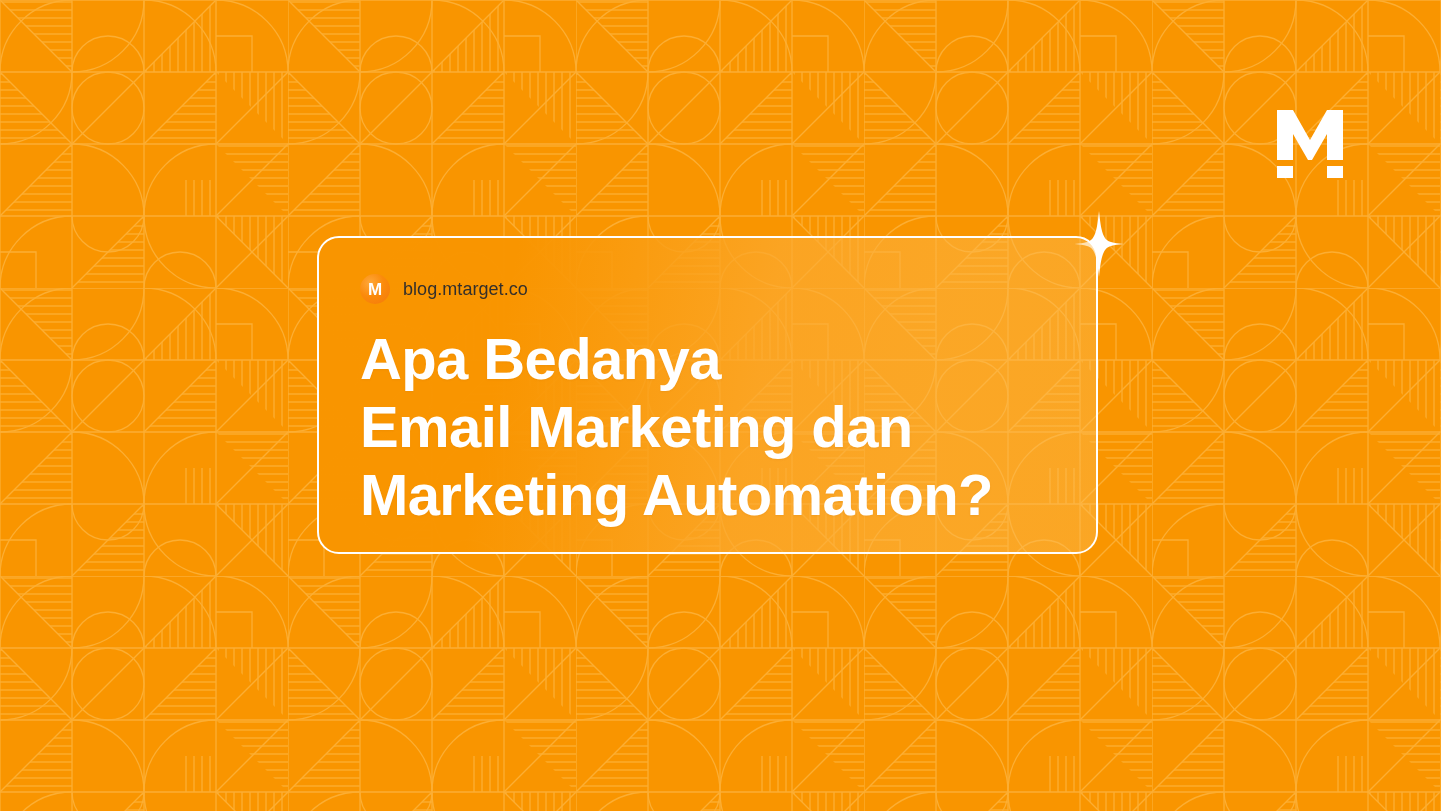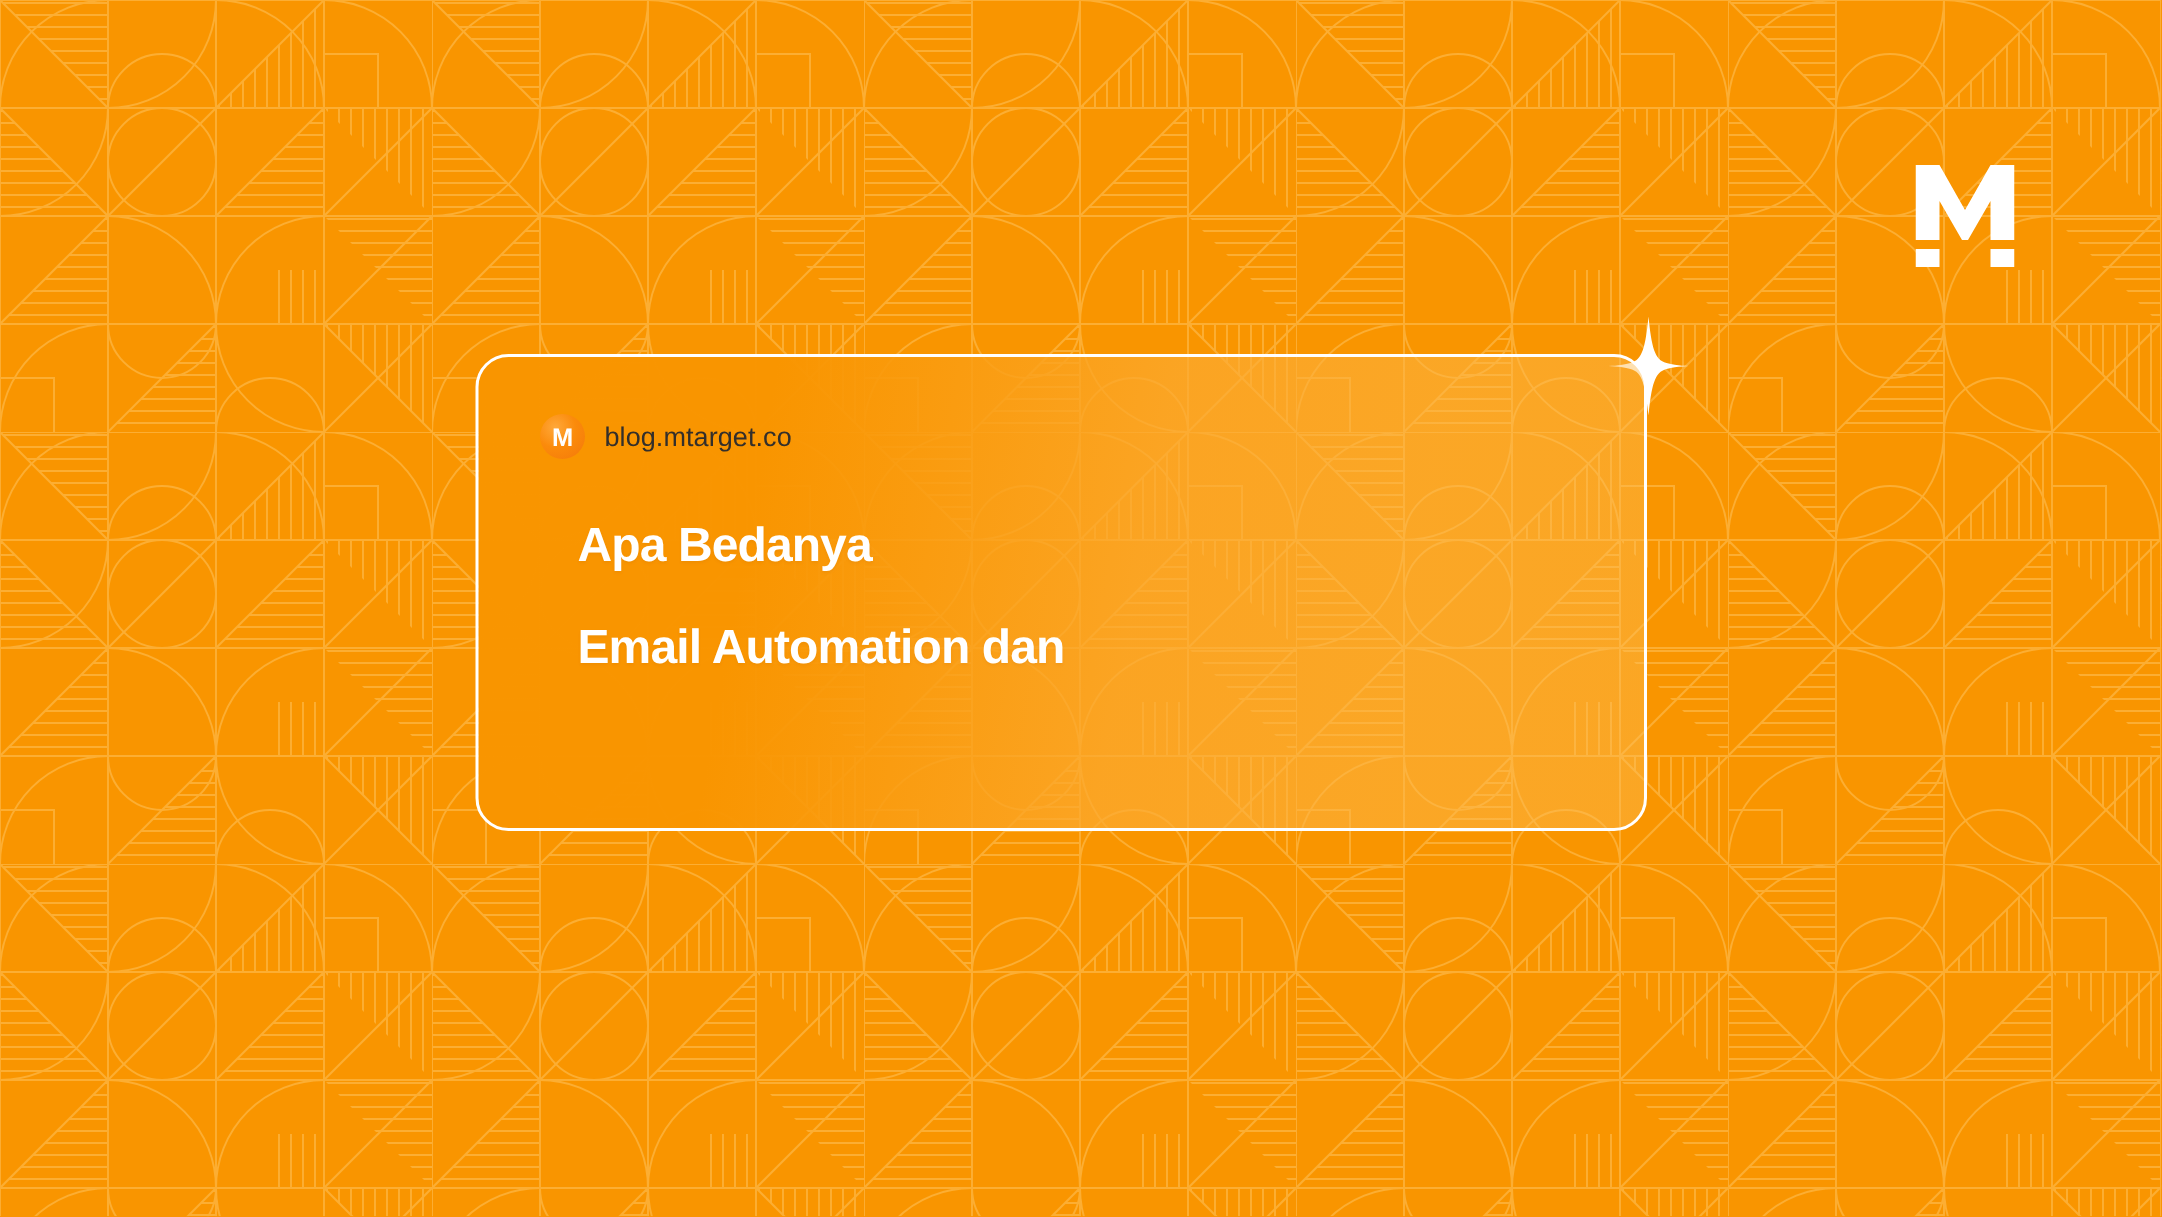--- a/index.html
+++ b/index.html
@@ -98,27 +98,26 @@
 
   
   #headline {
     margin-top: 21px;
     margin-left: 17px;
   }
 
   #headline .headline-line {
     display: block;
     color: #FFFFFF;
-    font-size: 32px;
+    font-size: 58px;
     font-weight: bold;
     line-height: 68px;
     letter-spacing: -0.6px;
     white-space: nowrap;
     text-shadow: 0 1px 2px rgba(180, 95, 0, 0.12);
-    margin-left: 25px;
   }
 
   
   #sparkle {
     position: absolute;
     left: 1068px;
     top: 211px;
     width: 62px;
     height: 66px;
     pointer-events: none;
@@ -235,18 +234,19 @@
 
     <div id="site-row">
       <div id="site-avatar">
         <span class="avatar-glyph">M</span>
       </div>
       <span id="site-url">blog.mtarget.co</span>
     </div>
 
     <h1 id="headline">
       <span class="headline-line">Apa Bedanya</span>
-      <span class="headline-line">Email Automation dan</span>
+      <span class="headline-line">Email Marketing dan</span>
+      <span class="headline-line">Marketing Automation?</span>
     </h1>
 
   </div>
 
 </div>
 
 </body></html>

